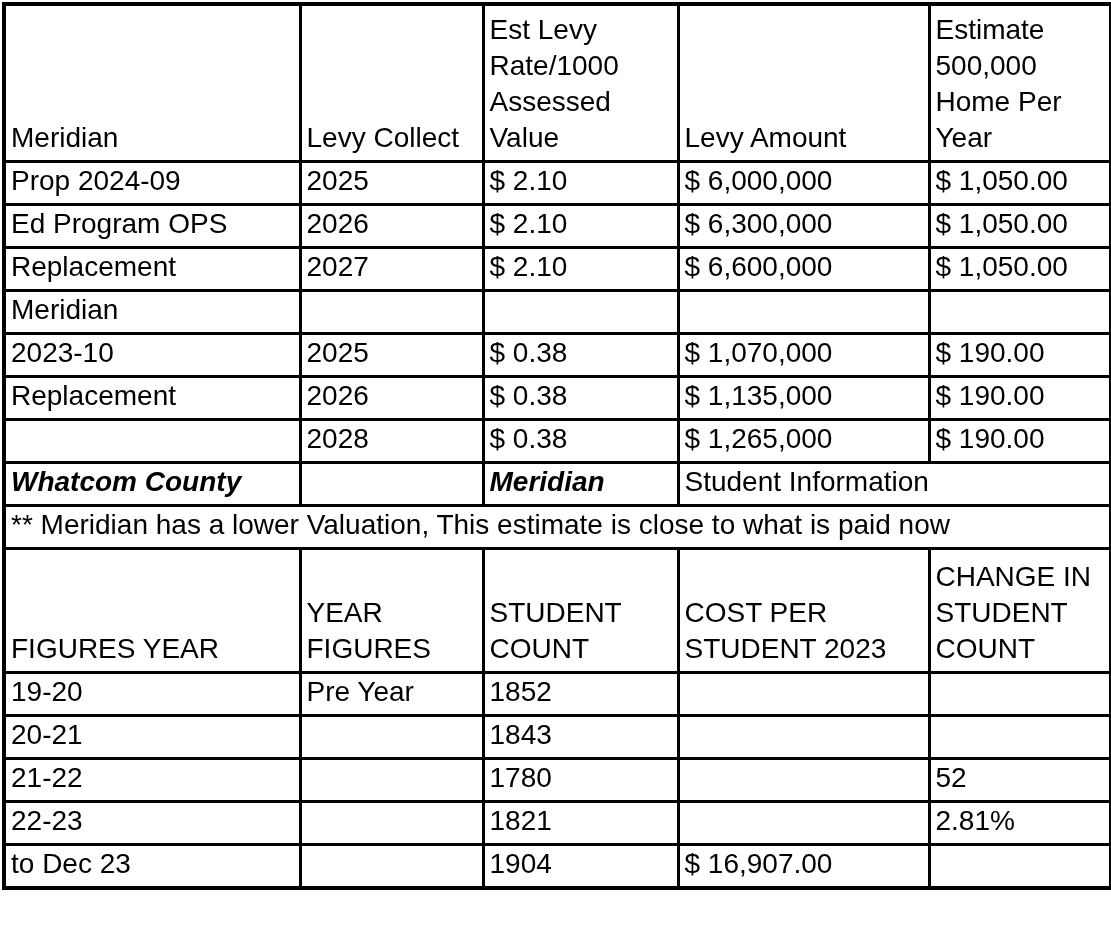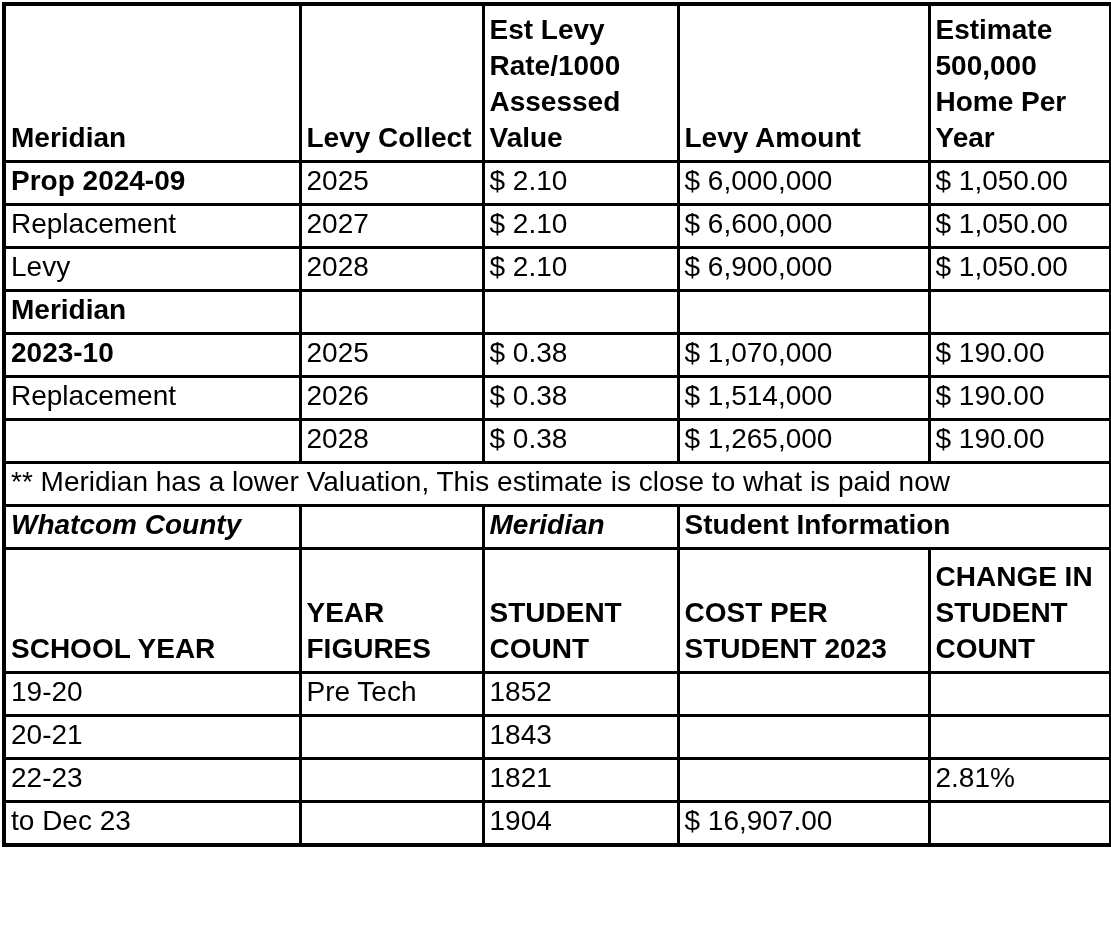--- a/index.html
+++ b/index.html
@@ -29,21 +29,21 @@
     line-height: 36px;
     vertical-align: bottom;
     text-align: left;
     overflow: hidden;
     white-space: normal;
     word-wrap: break-word;
   }
   tr.r-h1 > td  { height: 150px; }
   tr.r-std > td { height: 34px; }
   tr.r-h2 > td  { height: 117px; }
-  .b   { font-weight: bold; }
+  .b   { font-weight: normal; }
   .bi  { font-weight: bold; font-style: italic; }
   .num { text-align: right; }
   .top { vertical-align: top; }
 </style>
 </head>
 <body>
 
 <div class="sheet">
   <table class="grid">
     <colgroup>
@@ -64,94 +64,101 @@
     </tr>
 
     <tr class="r-std">
       <td class="b">Prop 2024-09</td>
       <td class="num">2025</td>
       <td>$ 2.10</td>
       <td class="num">$ 6,000,000</td>
       <td>$ 1,050.00</td>
     </tr>
     <tr class="r-std">
+      <td>Ed Program OPS</td>
+      <td class="num">2026</td>
+      <td>$ 2.10</td>
+      <td class="num">$ 6,300,000</td>
+      <td>$ 1,050.00</td>
+    </tr>
+    <tr class="r-std">
       <td>Replacement</td>
       <td class="num">2027</td>
       <td>$ 2.10</td>
       <td class="num">$ 6,600,000</td>
-      <td>$ 1,050.00</td>
-    </tr>
-    <tr class="r-std">
-      <td>Levy</td>
-      <td class="num">2028</td>
-      <td>$ 2.10</td>
-      <td class="num">$ 6,900,000</td>
       <td>$ 1,050.00</td>
     </tr>
     <tr class="r-std">
       <td class="b">Meridian</td>
       <td class="num"></td>
       <td></td>
       <td class="num"></td>
       <td></td>
     </tr>
     <tr class="r-std">
       <td class="b">2023-10</td>
       <td class="num">2025</td>
       <td>$ 0.38</td>
       <td class="num">$ 1,070,000</td>
       <td>$ 190.00</td>
     </tr>
     <tr class="r-std">
       <td>Replacement</td>
       <td class="num">2026</td>
       <td>$ 0.38</td>
-      <td class="num">$ 1,514,000</td>
+      <td class="num">$ 1,135,000</td>
       <td>$ 190.00</td>
     </tr>
     <tr class="r-std">
       <td></td>
       <td class="num">2028</td>
       <td>$ 0.38</td>
       <td class="num">$ 1,265,000</td>
       <td>$ 190.00</td>
     </tr>
 
     <tr class="r-std">
-      <td colspan="5">** Meridian has a lower Valuation, This estimate is close to what is paid now</td>
-    </tr>
-
-    <tr class="r-std">
       <td class="bi">Whatcom County</td>
       <td></td>
       <td class="bi">Meridian</td>
       <td class="b" colspan="2">Student Information</td>
     </tr>
 
+    <tr class="r-std">
+      <td colspan="5">** Meridian has a lower Valuation, This estimate is close to what is paid now</td>
+    </tr>
+
     <tr class="r-h2">
-      <td class="b">SCHOOL YEAR</td>
+      <td class="b">FIGURES YEAR</td>
       <td class="b top">YEAR FIGURES</td>
       <td class="b top">STUDENT COUNT</td>
       <td class="b top">COST PER STUDENT 2023</td>
       <td class="b top">CHANGE IN STUDENT COUNT</td>
     </tr>
 
     <tr class="r-std">
       <td>19-20</td>
-      <td>Pre Tech</td>
+      <td>Pre Year</td>
       <td class="num">1852</td>
       <td class="num"></td>
       <td class="num"></td>
     </tr>
     <tr class="r-std">
       <td>20-21</td>
       <td></td>
       <td class="num">1843</td>
       <td class="num"></td>
       <td class="num"></td>
+    </tr>
+    <tr class="r-std">
+      <td>21-22</td>
+      <td></td>
+      <td class="num">1780</td>
+      <td class="num"></td>
+      <td class="num b">52</td>
     </tr>
     <tr class="r-std">
       <td>22-23</td>
       <td></td>
       <td class="num">1821</td>
       <td class="num"></td>
       <td class="num">2.81%</td>
     </tr>
     <tr class="r-std">
       <td>to Dec 23</td>

